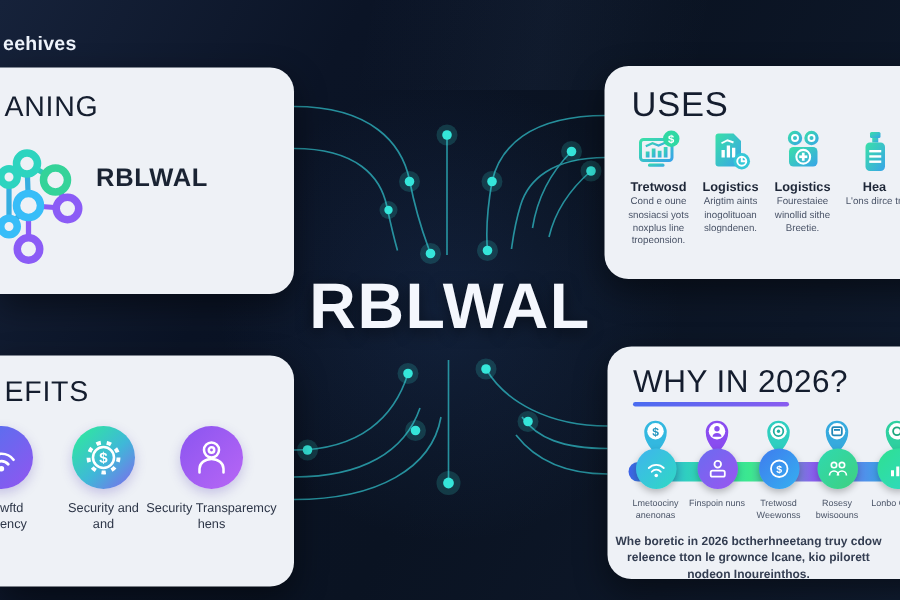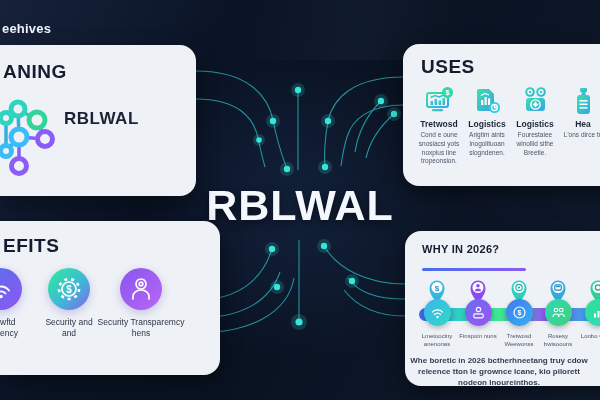--- a/index.html
+++ b/index.html
@@ -19,55 +19,55 @@
   .decor{position:absolute;left:0;top:0;z-index:1;}
   .center-title{
     position:absolute;left:50%;top:205px;transform:translate(-50%,-50%);z-index:2;
     color:#f4f7fd;font-size:43px;font-weight:bold;letter-spacing:1px;white-space:nowrap;
     text-shadow:0 3px 10px rgba(0,0,0,.5);
   }
   .card{
     position:absolute;z-index:2;background:#eef1f6;overflow:hidden;
     box-shadow:0 8px 22px rgba(0,0,0,.45);
   }
-  .card h2{margin:0;color:#141d2e;font-weight:bold;}
+  .card h2{margin:0;color:#141d2e;font-weight:normal;}
 
   
   .card-meaning{left:0;top:45px;width:196px;height:151px;border-radius:0 16px 16px 0;}
   .card-meaning h2{position:absolute;left:3px;top:16px;font-size:19px;letter-spacing:.5px;}
   .m-icon{position:absolute;left:-12px;top:52px;}
   .m-right{position:absolute;left:64px;top:64px;width:124px;}
   .m-title{font-size:17px;font-weight:bold;color:#1a2333;letter-spacing:.5px;}
   .m-text{margin-top:6px;font-size:7.5px;line-height:1.5;color:#4a5468;}
 
   
   .card-uses{left:403px;top:44px;width:230px;height:142px;border-radius:16px;}
-  .card-uses h2{position:absolute;left:18px;top:12px;font-size:19px;letter-spacing:.5px;}
+  .card-uses h2{position:absolute;left:18px;top:12px;font-size:23px;letter-spacing:.5px;}
   .u-row{position:absolute;left:12px;top:42px;display:flex;}
   .u-col{width:48px;text-align:center;}
   .u-col svg{display:block;margin:0 auto;}
   .u-title{margin-top:3px;font-size:8.5px;font-weight:bold;color:#1e2738;}
   .u-text{margin-top:2px;font-size:6.5px;line-height:1.35;color:#4a5468;}
 
   
-  .card-benefits{left:0;top:221px;width:196px;height:154px;border-radius:0 16px 16px 0;padding-left:24px;}
+  .card-benefits{left:0;top:237px;width:196px;height:154px;border-radius:0 16px 16px 0;}
   .card-benefits h2{position:absolute;left:3px;top:14px;font-size:19px;letter-spacing:.5px;}
   .b-circle{position:absolute;top:47px;width:42px;height:42px;border-radius:50%;
     display:flex;align-items:center;justify-content:center;box-shadow:0 3px 8px rgba(80,60,180,.25);}
   .b-c1{left:-20px;background:linear-gradient(135deg,#4f74ee,#9255f0);}
   .b-c2{left:48px;background:linear-gradient(135deg,#30e5a2 10%,#3fb8d8 55%,#8a5cf0 105%);}
   .b-c3{left:120px;background:linear-gradient(135deg,#8a55f0,#b866f5);}
   .b-label{position:absolute;top:96px;font-size:8.5px;line-height:1.3;color:#2c3547;text-align:center;}
   .b-l1{left:0;width:30px;text-align:left;}
   .b-l2{left:41px;width:56px;}
   .b-l3{left:96px;width:90px;}
 
   
   .card-why{left:405px;top:231px;width:228px;height:155px;border-radius:16px;}
-  .card-why h2{position:absolute;left:17px;top:12px;font-size:11px;letter-spacing:.3px;}
+  .card-why h2{position:absolute;left:17px;top:12px;font-size:21px;letter-spacing:.3px;}
   .w-underline{position:absolute;left:17px;top:37px;width:104px;height:3px;border-radius:2px;
     background:linear-gradient(90deg,#4a6cf0,#8a5cf0);}
   .w-bar{position:absolute;left:14px;top:77px;width:214px;height:13px;border-radius:7px 0 0 7px;
     background:linear-gradient(90deg,#3d63e8 0%,#2fcfc0 18%,#3ce88e 38%,#8a5cf0 58%,#3fa0e8 78%,#2fe0b0 100%);}
   .w-pin{position:absolute;top:44px;}
   .w-circle{position:absolute;top:68px;width:27px;height:27px;border-radius:50%;
     display:flex;align-items:center;justify-content:center;box-shadow:0 2px 5px rgba(0,0,0,.25);}
   .wc1{background:linear-gradient(135deg,#3fb4ee,#2fd9c4);}
   .wc2{background:linear-gradient(135deg,#6a6cf0,#9a55f0);}
   .wc3{background:linear-gradient(135deg,#3f7bee,#35b0f0);}

